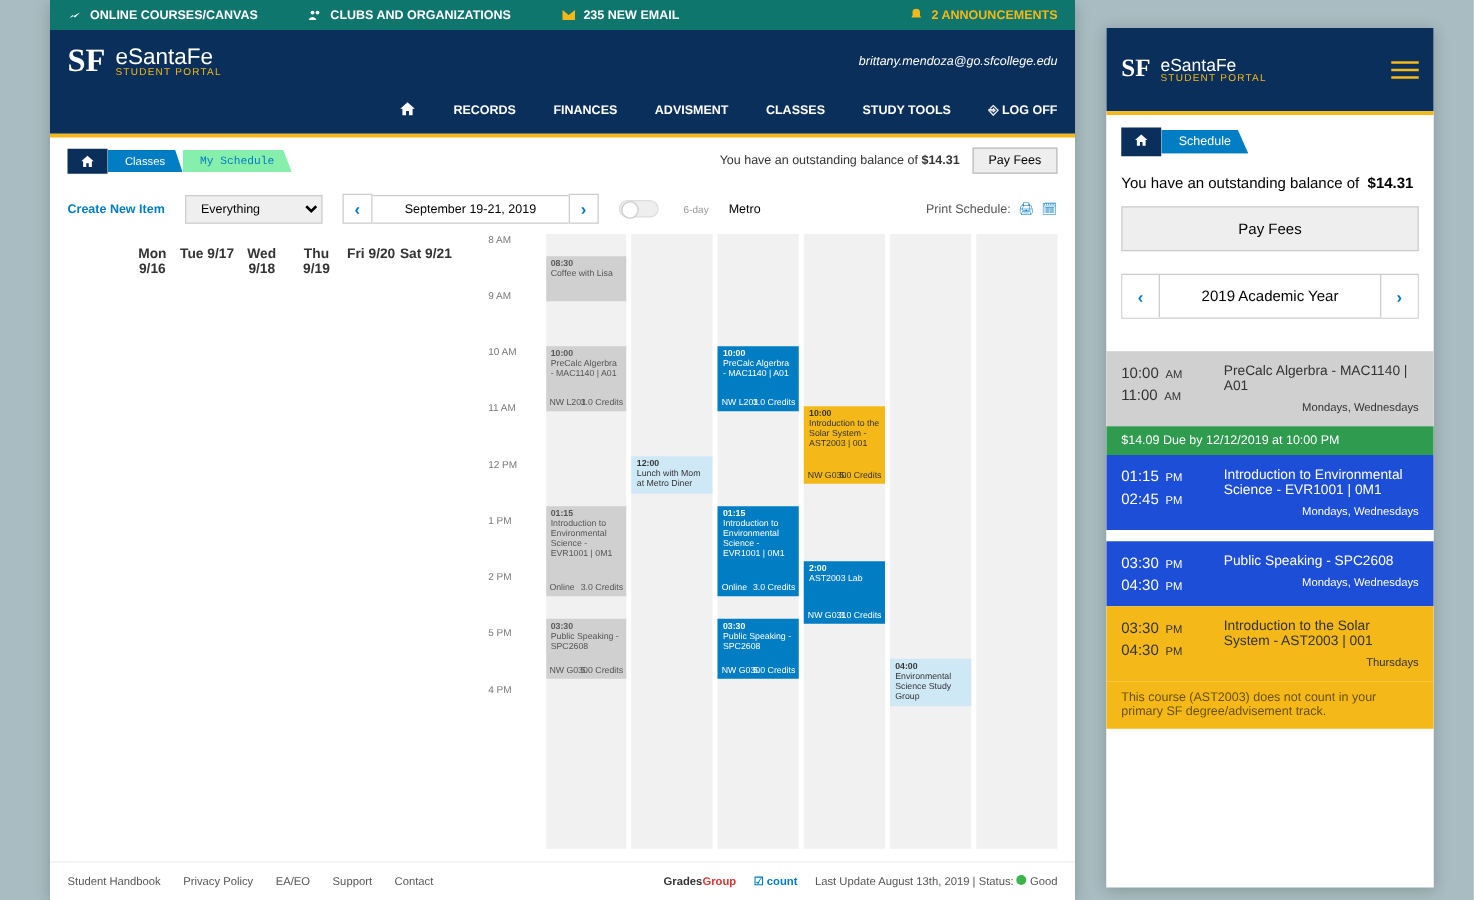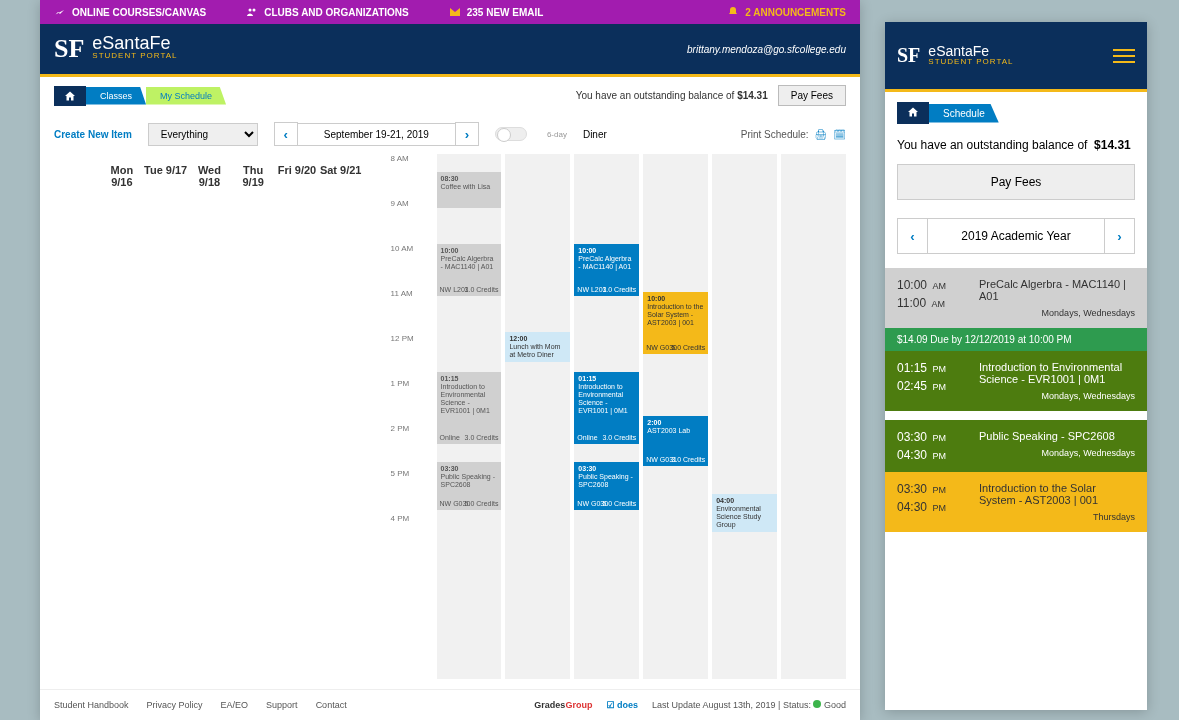--- a/index.html
+++ b/index.html
@@ -1,39 +1,39 @@
 <!DOCTYPE html>
 <html><head>
 <meta charset="utf-8">
 <style>
   * { box-sizing: border-box; margin: 0; padding: 0; }
   body { font-family: Arial, Helvetica, sans-serif; background:#a8bcc1; display:flex; gap:25px; padding:0; width:1179px; height:720px; overflow:hidden;}
   .desktop { width:820px; margin-left:40px; background:#fff; box-shadow:0 2px 12px rgba(0,0,0,.2); display:flex; flex-direction:column;}
   .mobile  { width:262px; margin-top:22px; background:#fff; box-shadow:0 2px 12px rgba(0,0,0,.2); display:flex; flex-direction:column; height:688px; overflow:hidden;}
   
-  .topbar { background:#a21caf; color:#fff; font-size:10px; font-weight:bold; display:flex; align-items:center; padding:6px 14px; gap:40px;}
+  .topbar { background:#0f766e; color:#fff; font-size:10px; font-weight:bold; display:flex; align-items:center; padding:6px 14px; gap:40px;}
   .topbar .spacer{flex:1;}
   .topbar .item{display:flex;align-items:center;gap:6px;}
   .navystrip{background:#0b2f5b; color:#fff; padding:0 14px 0 14px; }
   .navystrip .row{display:flex;align-items:center;}
-  .brand{display:flex;gap:8px;padding:10px 0;}
+  .brand{display:flex;align-items:center;gap:8px;padding:10px 0;}
   .brand .sf{font-family:Georgia,serif;font-size:26px;font-weight:bold;}
   .brand .stack{display:flex;flex-direction:column;line-height:1;}
   .brand .stack .t{font-size:18px;}
   .brand .stack .s{font-size:8px;color:#f4b919;letter-spacing:1px;}
   .userarea{text-align:right;font-size:10px;margin-left:auto;}
   .userarea .big{font-size:16px;}
   .mainnav{display:flex;gap:30px;font-size:10px;font-weight:bold;align-items:center;padding:6px 0 10px;justify-content:flex-end;}
   .mainnav span{cursor:pointer;}
   .orangeline{height:3px;background:#f4b919;}
   
   .crumbbar{display:flex;align-items:center;padding:8px 14px;gap:0;font-size:9px;}
   .crumbbar .home{background:#0b2f5b;color:#fff;padding:4px 10px;display:flex;align-items:center;}
   .crumbbar .c1{background:#017dc3;color:#fff;padding:4px 14px;clip-path:polygon(0 0,90% 0,100% 100%,0 100%);}
-  .crumbbar .c2{background:#bef264;color:#017dc3;padding:4px 14px;clip-path:polygon(0 0,92% 0,100% 100%,0 100%);}
+  .crumbbar .c2{background:#86efac;color:#017dc3;padding:4px 14px;clip-path:polygon(0 0,92% 0,100% 100%,0 100%);font-family:Liberation Mono, monospace;}
   .crumbbar .alert{margin-left:auto;font-size:10px;color:#333;}
   .crumbbar .payfees{margin-left:10px;font-size:10px;border:1px solid #bbb;background:#eee;padding:4px 12px;}
   
   .filterrow{display:flex;align-items:center;padding:8px 14px;gap:16px;font-size:10px;}
   .filterrow .create{color:#017dc3;font-weight:bold;}
   .filterrow select{border:1px solid #ccc;padding:4px 8px;font-size:10px;width:110px;}
   .datebox{display:flex;align-items:center;}
   .datebox button{border:1px solid #ccc;background:#fff;width:24px;height:24px;color:#017dc3;font-weight:bold;}
   .datebox .d{border-top:1px solid #ccc;border-bottom:1px solid #ccc;padding:5px 26px;}
   .toggle{display:flex;align-items:center;gap:20px;}
@@ -70,29 +70,29 @@
   .mcrumb .home{background:#0b2f5b;color:#fff;padding:4px 10px;}
   .mcrumb .c1{background:#017dc3;color:#fff;padding:4px 14px;clip-path:polygon(0 0,88% 0,100% 100%,0 100%);}
   .mbal{padding:4px 12px;font-size:12px;}
   .mbal b{font-weight:bold;}
   .mpay{margin:8px 12px;background:#eee;border:1px solid #ccc;text-align:center;padding:10px;font-size:12px;}
   .mdr{margin:10px 12px;border:1px solid #ccc;display:flex;align-items:center;}
   .mdr button{width:30px;height:34px;border:none;border-right:1px solid #ccc;background:#fff;color:#017dc3;font-weight:bold;}
   .mdr button:last-child{border-right:none;border-left:1px solid #ccc;}
   .mdr .d{flex:1;text-align:center;font-size:12px;}
   .mfilters{padding:0 12px;font-size:12px;color:#017dc3;font-weight:bold;}
-  .mlist{margin-top:4px;}
+  .mlist{margin-top:16px;}
   .mrow{display:flex;padding:10px 12px;gap:10px;}
   .mrow .times{font-size:12px;display:flex;flex-direction:column;gap:4px;width:72px;}
   .mrow .times .am{font-size:9px;margin-left:2px;}
   .mrow .info{flex:1;font-size:11px;}
   .mrow .info .days{text-align:right;font-size:9px;margin-top:6px;color:inherit;}
   .mrow.gray{background:#d0d0d0;color:#333;}
   .mrow.green{background:#2e9b4f;color:#fff;font-size:10px;padding:6px 12px;}
-  .mrow.blue{background:#4d7c0f;color:#fff;}
+  .mrow.blue{background:#1d4ed8;color:#fff;}
   .mrow.gold{background:#f4b919;color:#333;}
   .mnote{background:#f4b919;color:#6b5200;font-size:10px;padding:8px 12px;}
   .hr{border:none;border-top:1px solid rgba(255,255,255,.25);margin:4px 0;}
   svg.ic{width:12px;height:12px;fill:currentColor;}
 </style>
 </head>
 <body>
 
 <div class="desktop">
   <div class="topbar">
@@ -130,20 +130,31 @@
         <span class="sf">SF</span>
         <span class="stack">
             <span class="t">eSantaFe</span>
             <span class="s">STUDENT PORTAL</span>
           </span>
       </div>
       <div class="userarea">
         <div style="font-style:italic">brittany.mendoza@go.sfcollege.edu</div>
       </div>
     </div>
+    <div class="mainnav">
+      <span><svg class="ic" viewBox="0 0 24 24" style="width:14px;height:14px">
+            <path d="M12 3l10 9h-3v9h-5v-6h-4v6H5v-9H2z"></path>
+          </svg></span>
+      <span>RECORDS</span>
+      <span>FINANCES</span>
+      <span>ADVISMENT</span>
+      <span>CLASSES</span>
+      <span>STUDY TOOLS</span>
+      <span>⎆ <span>LOG OFF</span></span>
+    </div>
   </div>
   <div class="orangeline"></div>
   <div class="crumbbar">
     <span class="home">
         <svg class="ic" viewBox="0 0 24 24">
           <path d="M12 3l10 9h-3v9h-5v-6h-4v6H5v-9H2z"></path>
         </svg>
       </span>
     <span class="c1">Classes</span>
     <span class="c2">My Schedule</span>
@@ -155,21 +166,21 @@
     <select><option>Everything</option></select>
     <div class="datebox">
       <button>‹</button>
       <span class="d">September 19-21, 2019</span>
       <button>›</button>
     </div>
     <div class="toggle">
         <span class="sw"></span>
         <span style="color:#999;font-size:8px">6-day</span>
       </div>
-    <span>Diner</span>
+    <span>Metro</span>
     <div class="printright">
       <span>Print Schedule:</span>
       <span style="color:#017dc3">🖨</span>
       <span style="color:#017dc3">🗓</span>
     </div>
   </div>
   <div class="cal">
     <div class="calhead" id="calhead">
         <div>Mon 9/16</div>
         <div>Tue 9/17</div>
@@ -217,21 +228,21 @@
     </div>
   </div>
   <div class="footer">
     <span>Student Handbook</span>
     <span>Privacy Policy</span>
     <span>EA/EO</span>
     <span>Support</span>
     <span>Contact</span>
     <div class="right">
       <span><span style="color:#333;font-weight:bold">Grades</span><span style="color:#d33;font-weight:bold">Group</span></span>
-      <span style="color:#017dc3;font-weight:bold">☑ <span>does</span></span>
+      <span style="color:#017dc3;font-weight:bold">☑ <span>count</span></span>
       <span><span>Last Update August 13th, 2019 | Status:</span> <span class="dotg"></span> <span>Good</span></span>
     </div>
   </div>
 </div>
 
 <div class="mobile">
   <div class="mtop">
     <div class="brand">
       <span class="sf">SF</span>
       <span class="stack">
@@ -284,13 +295,14 @@
         <div class="info">Public Speaking - SPC2608<div class="days">Mondays, Wednesdays</div></div>
       </div>
       <div class="mrow gold">
         <div class="times">
           <span>03:30 <span class="am">PM</span></span>
           <span>04:30 <span class="am">PM</span></span>
         </div>
         <div class="info">Introduction to the Solar System - AST2003 | 001<div class="days">Thursdays</div></div>
       </div>
     </div>
+  <div class="mnote">This course (AST2003) does not count in your primary SF degree/advisement track.</div>
 </div>
 
 </body></html>

